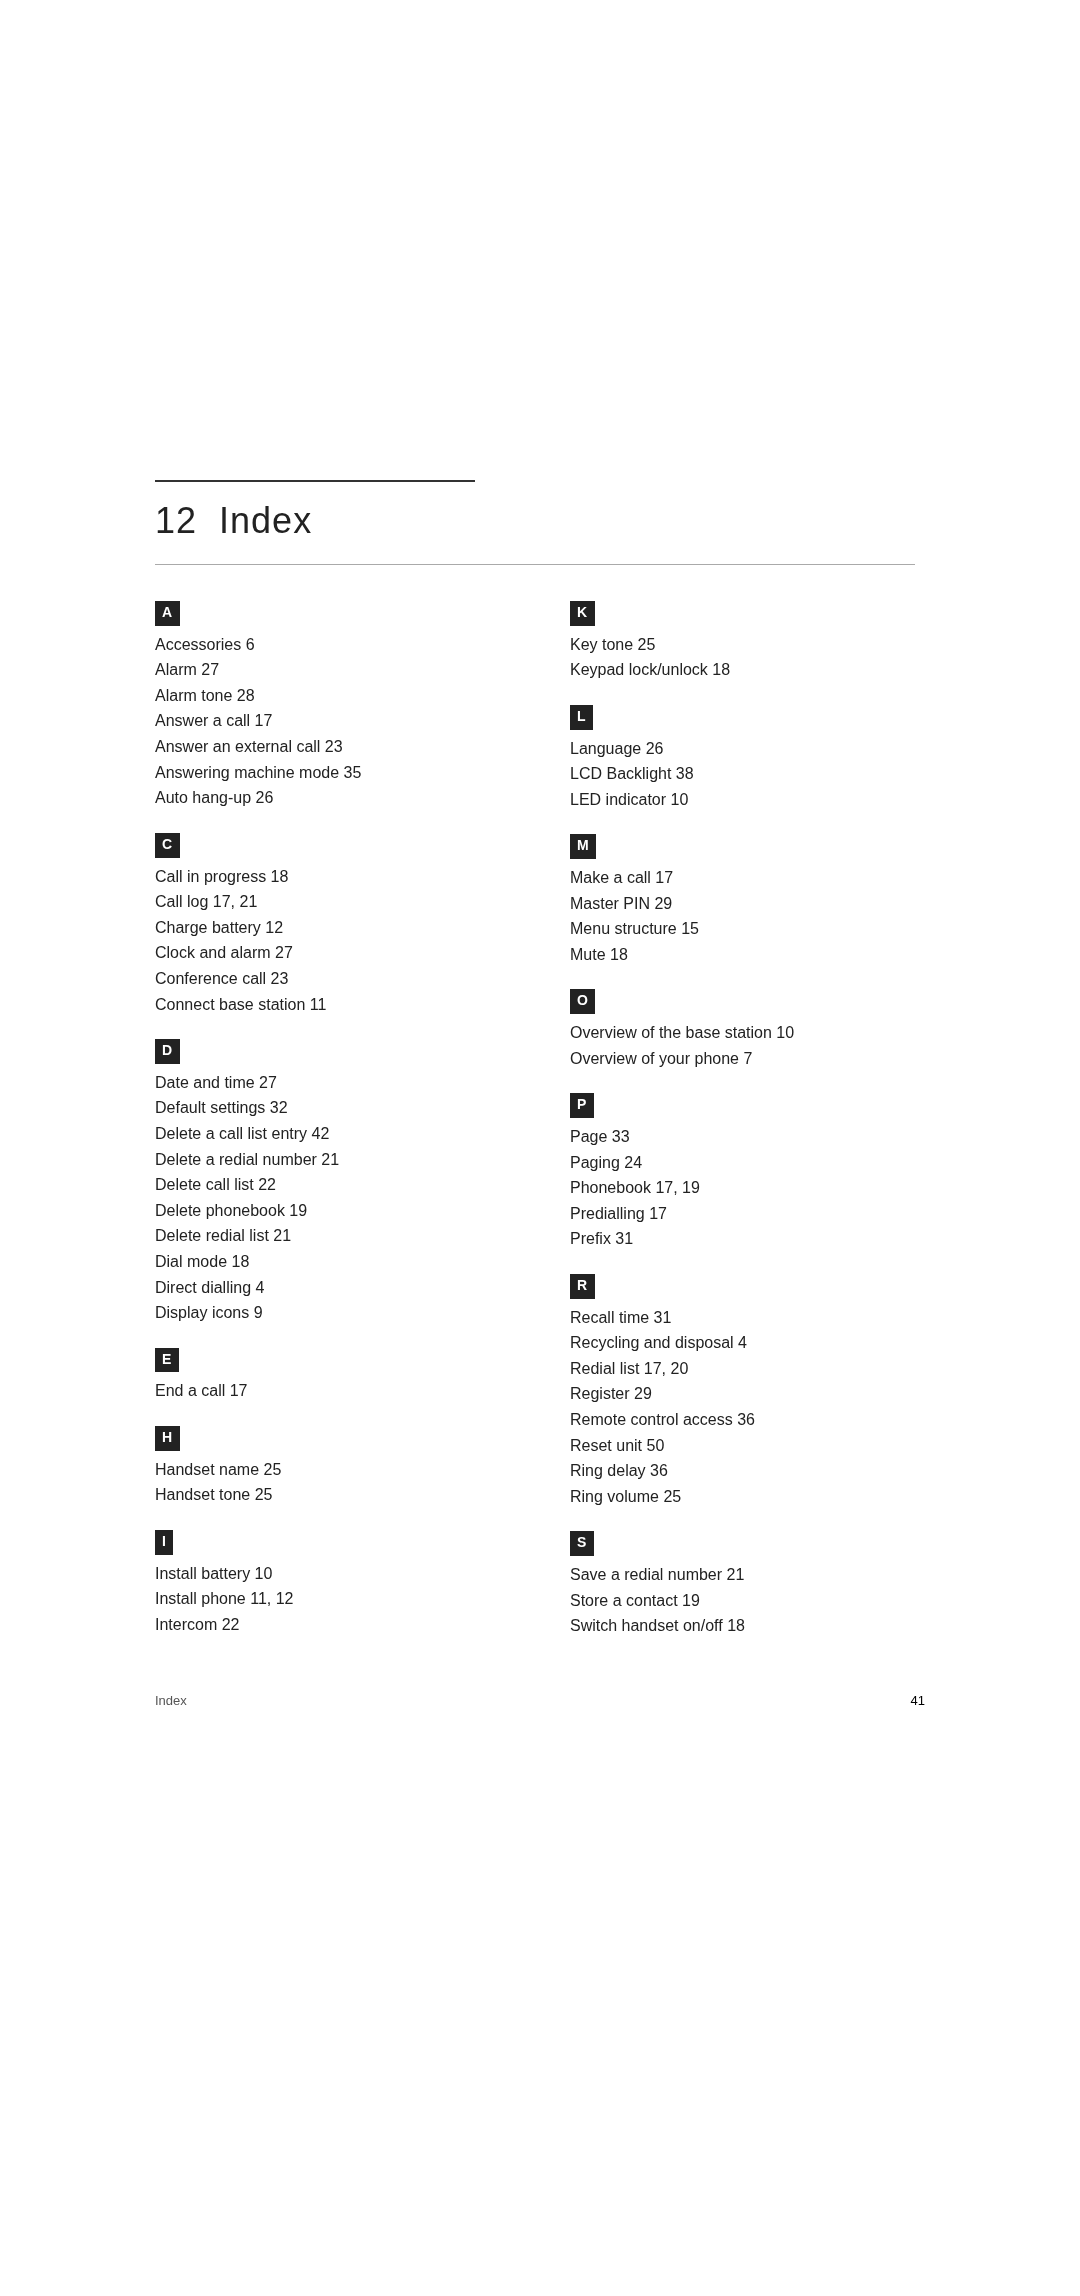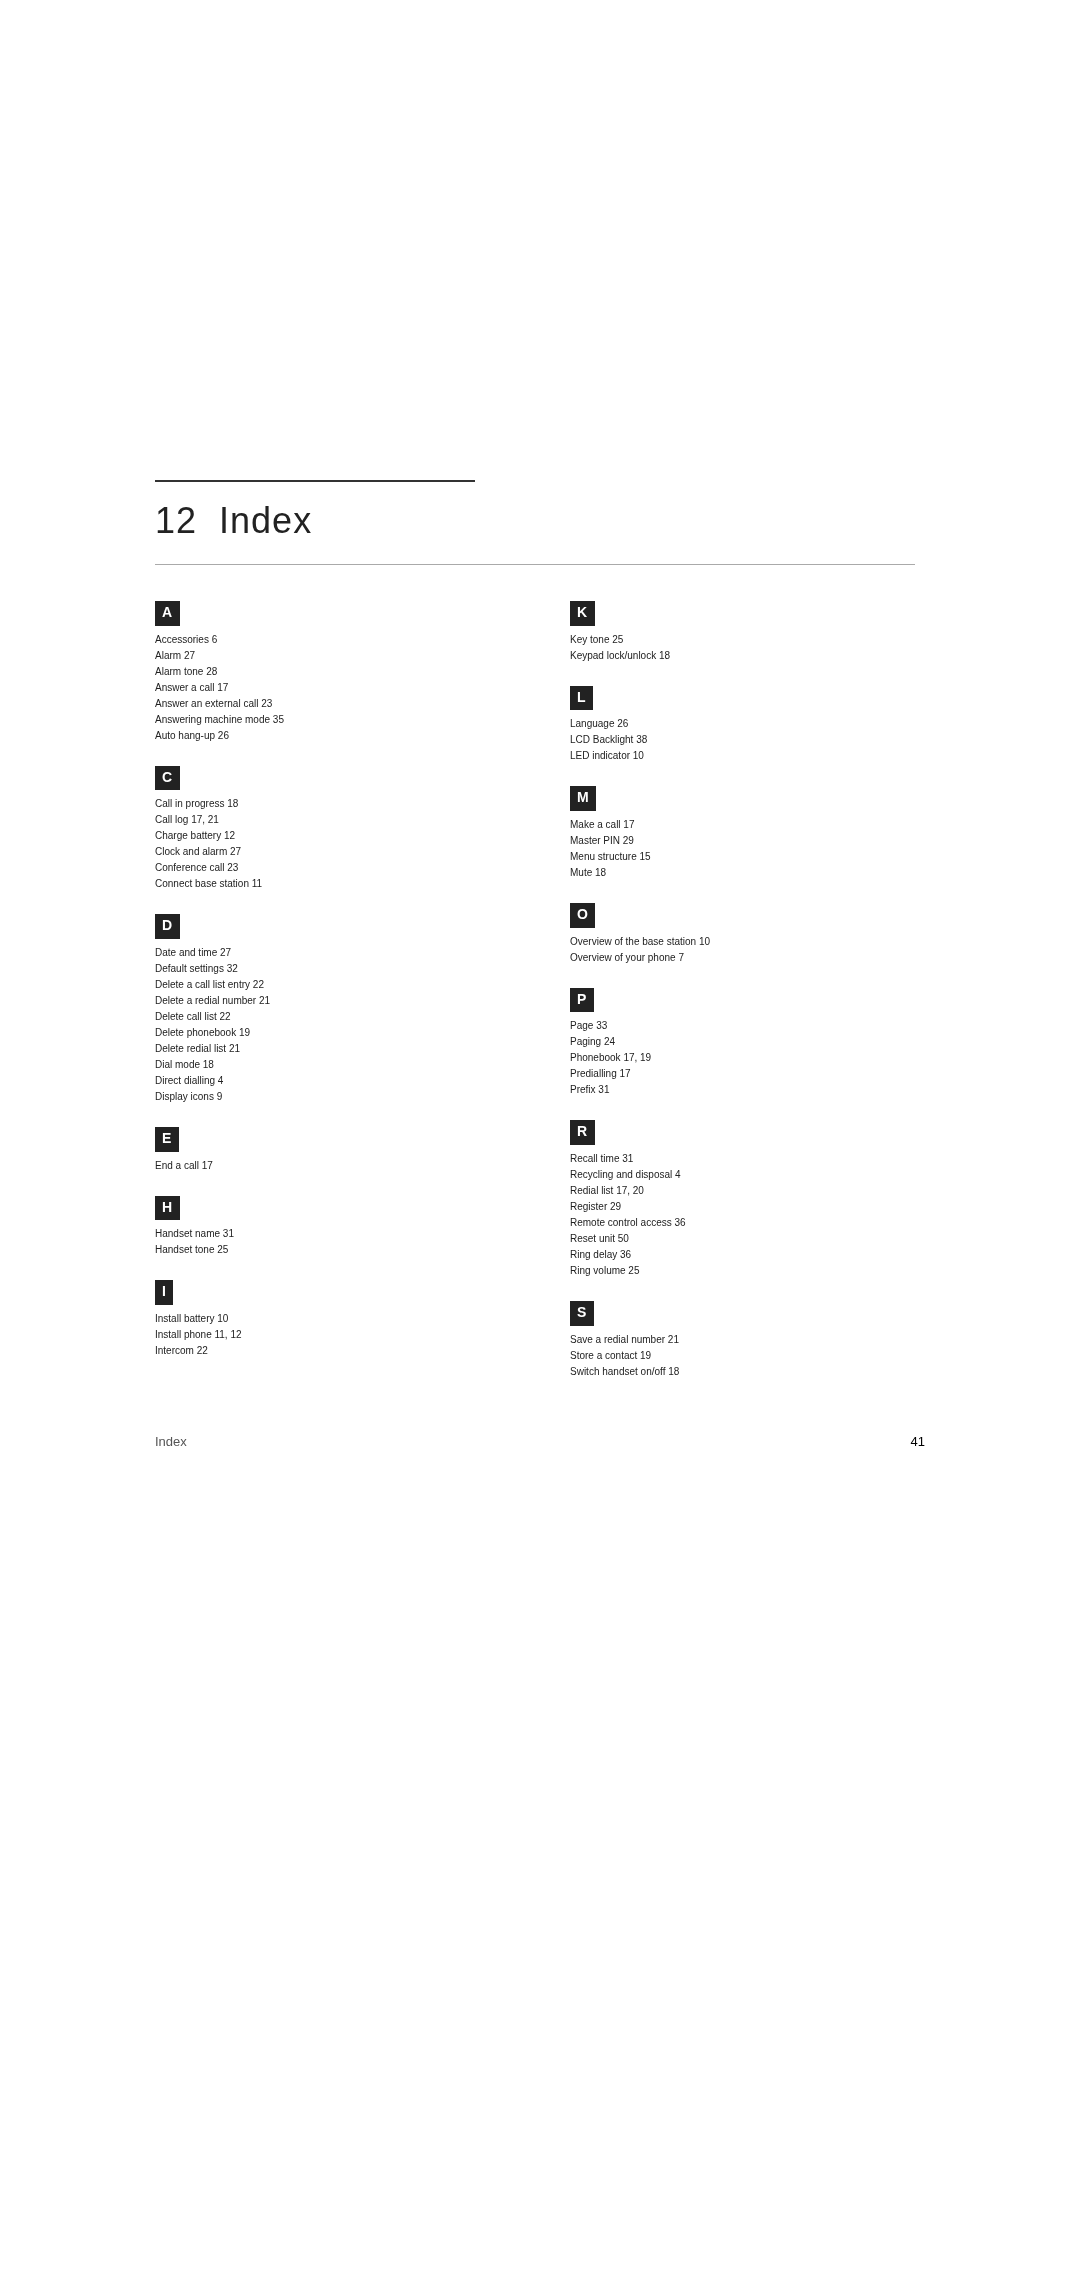--- a/index.html
+++ b/index.html
@@ -76,21 +76,21 @@
       margin-bottom: 6px;
       margin-top: 4px;
       letter-spacing: 0.5px;
     }
 
     .section-block {
       margin-bottom: 18px;
     }
 
     .section-entries {
-      font-size: 10px;
+      font-size: 16px;
       line-height: 1.6;
       color: #222;
     }
 
     .section-entries p {
       margin: 0;
       padding: 0;
     }
 
     .footer-row {
@@ -152,42 +152,42 @@
             <p>Conference call 23</p>
             <p>Connect base station 11</p>
           </div>
         </div>
 
         <div class="section-block">
           <div class="section-header">D</div>
           <div class="section-entries">
             <p>Date and time 27</p>
             <p>Default settings 32</p>
-            <p>Delete a call list entry 22</p>
+            <p>Delete a call list entry 42</p>
             <p>Delete a redial number 21</p>
             <p>Delete call list 22</p>
             <p>Delete phonebook 19</p>
             <p>Delete redial list 21</p>
             <p>Dial mode 18</p>
             <p>Direct dialling 4</p>
             <p>Display icons 9</p>
           </div>
         </div>
 
         <div class="section-block">
           <div class="section-header">E</div>
           <div class="section-entries">
             <p>End a call 17</p>
           </div>
         </div>
 
         <div class="section-block">
           <div class="section-header">H</div>
           <div class="section-entries">
-            <p>Handset name 31</p>
+            <p>Handset name 25</p>
             <p>Handset tone 25</p>
           </div>
         </div>
 
         <div class="section-block">
           <div class="section-header">I</div>
           <div class="section-entries">
             <p>Install battery 10</p>
             <p>Install phone 11, 12</p>
             <p>Intercom 22</p>

